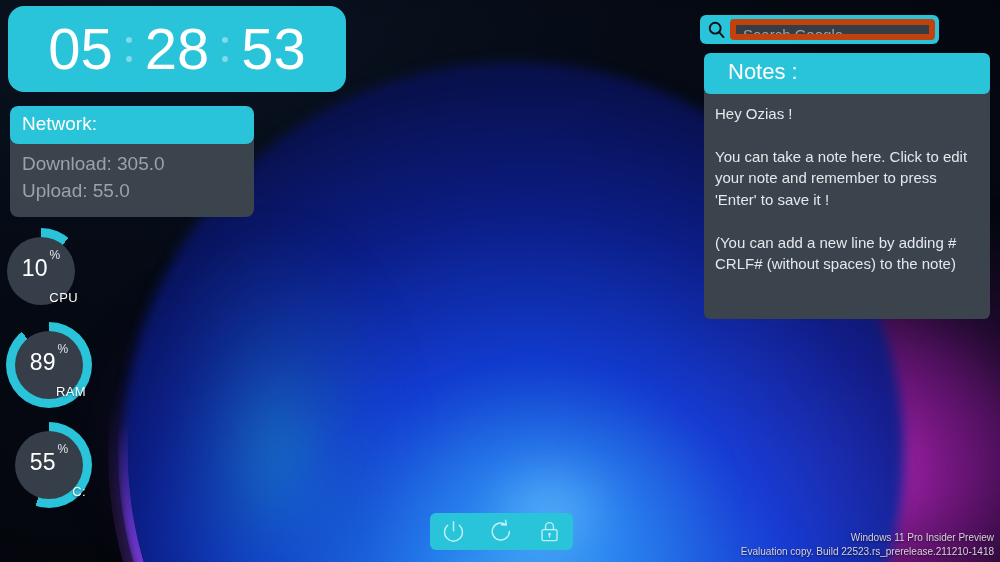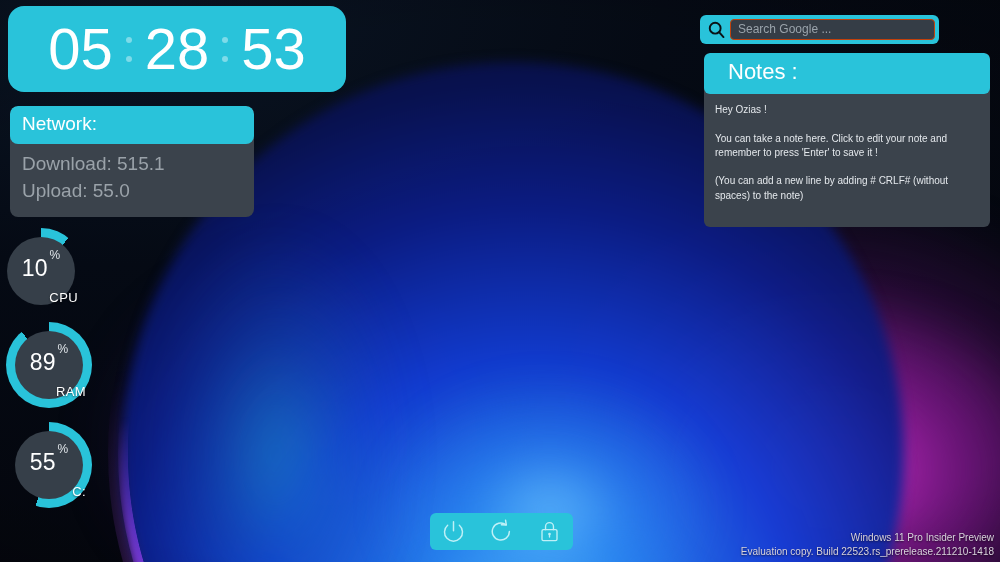--- a/index.html
+++ b/index.html
@@ -226,24 +226,24 @@
     display:flex; align-items:center;
     padding-left:4px;
     box-sizing:border-box;
   }
   #search .mag { width:21px; height:21px; flex:0 0 auto; margin:0 3px 0 2px; }
   #search .field {
     flex:1 1 auto;
     height:21px;
     margin-right:4px;
     background:#353d46;
-    border:1px solid #c2410c;
+    border:6px solid #c2410c;
     border-radius:4px;
     color:#9aa3ab;
-    font-size:12px;
+    font-size:15px;
     line-height:19px;
     padding:0 7px;
     box-sizing:border-box;
     overflow:hidden;
     white-space:nowrap;
   }
 
   
   #notes {
     position:absolute; left:704px; top:53px;
@@ -253,23 +253,23 @@
     overflow:hidden;
   }
   #notes .hdr {
     background:#29c3da;
     color:#ffffff;
     font-size:22px;
     padding:6px 12px 9px 24px;
     border-radius:6px;
   }
   #notes .body {
-    padding:9px 11px 24px 11px;
+    padding:9px 11px 44px 11px;
     color:#e4e8ec;
-    font-size:10px;
+    font-size:15px;
     line-height:1.43;
     white-space:pre-wrap;
   }
 
   
   #powerbar {
     position:absolute; left:430px; top:513px;
     width:143px; height:37px;
     background:#29c3da;
     border-radius:6px;
@@ -315,21 +315,21 @@
     <span class="colon">
         <i></i>
         <i></i>
       </span>
     <span class="seg">53</span>
   </div>
 
   <div id="network">
     <div class="hdr">Network:</div>
     <div class="body">
-      <div class="row">Download: 515.1</div>
+      <div class="row">Download: 305.0</div>
       <div class="row">Upload: 55.0</div>
     </div>
   </div>
 
   <div class="gauge" id="g-cpu">
     <div class="ring" style="background: conic-gradient(rgb(41, 195, 218) 0deg, rgb(41, 195, 218) 39.6deg, rgba(0, 0, 0, 0) 39.6deg, rgba(0, 0, 0, 0) 360deg);"></div>
     <div class="disc"></div>
     <div class="val">
       <span class="num">10</span>
       <span class="pct">%</span>

